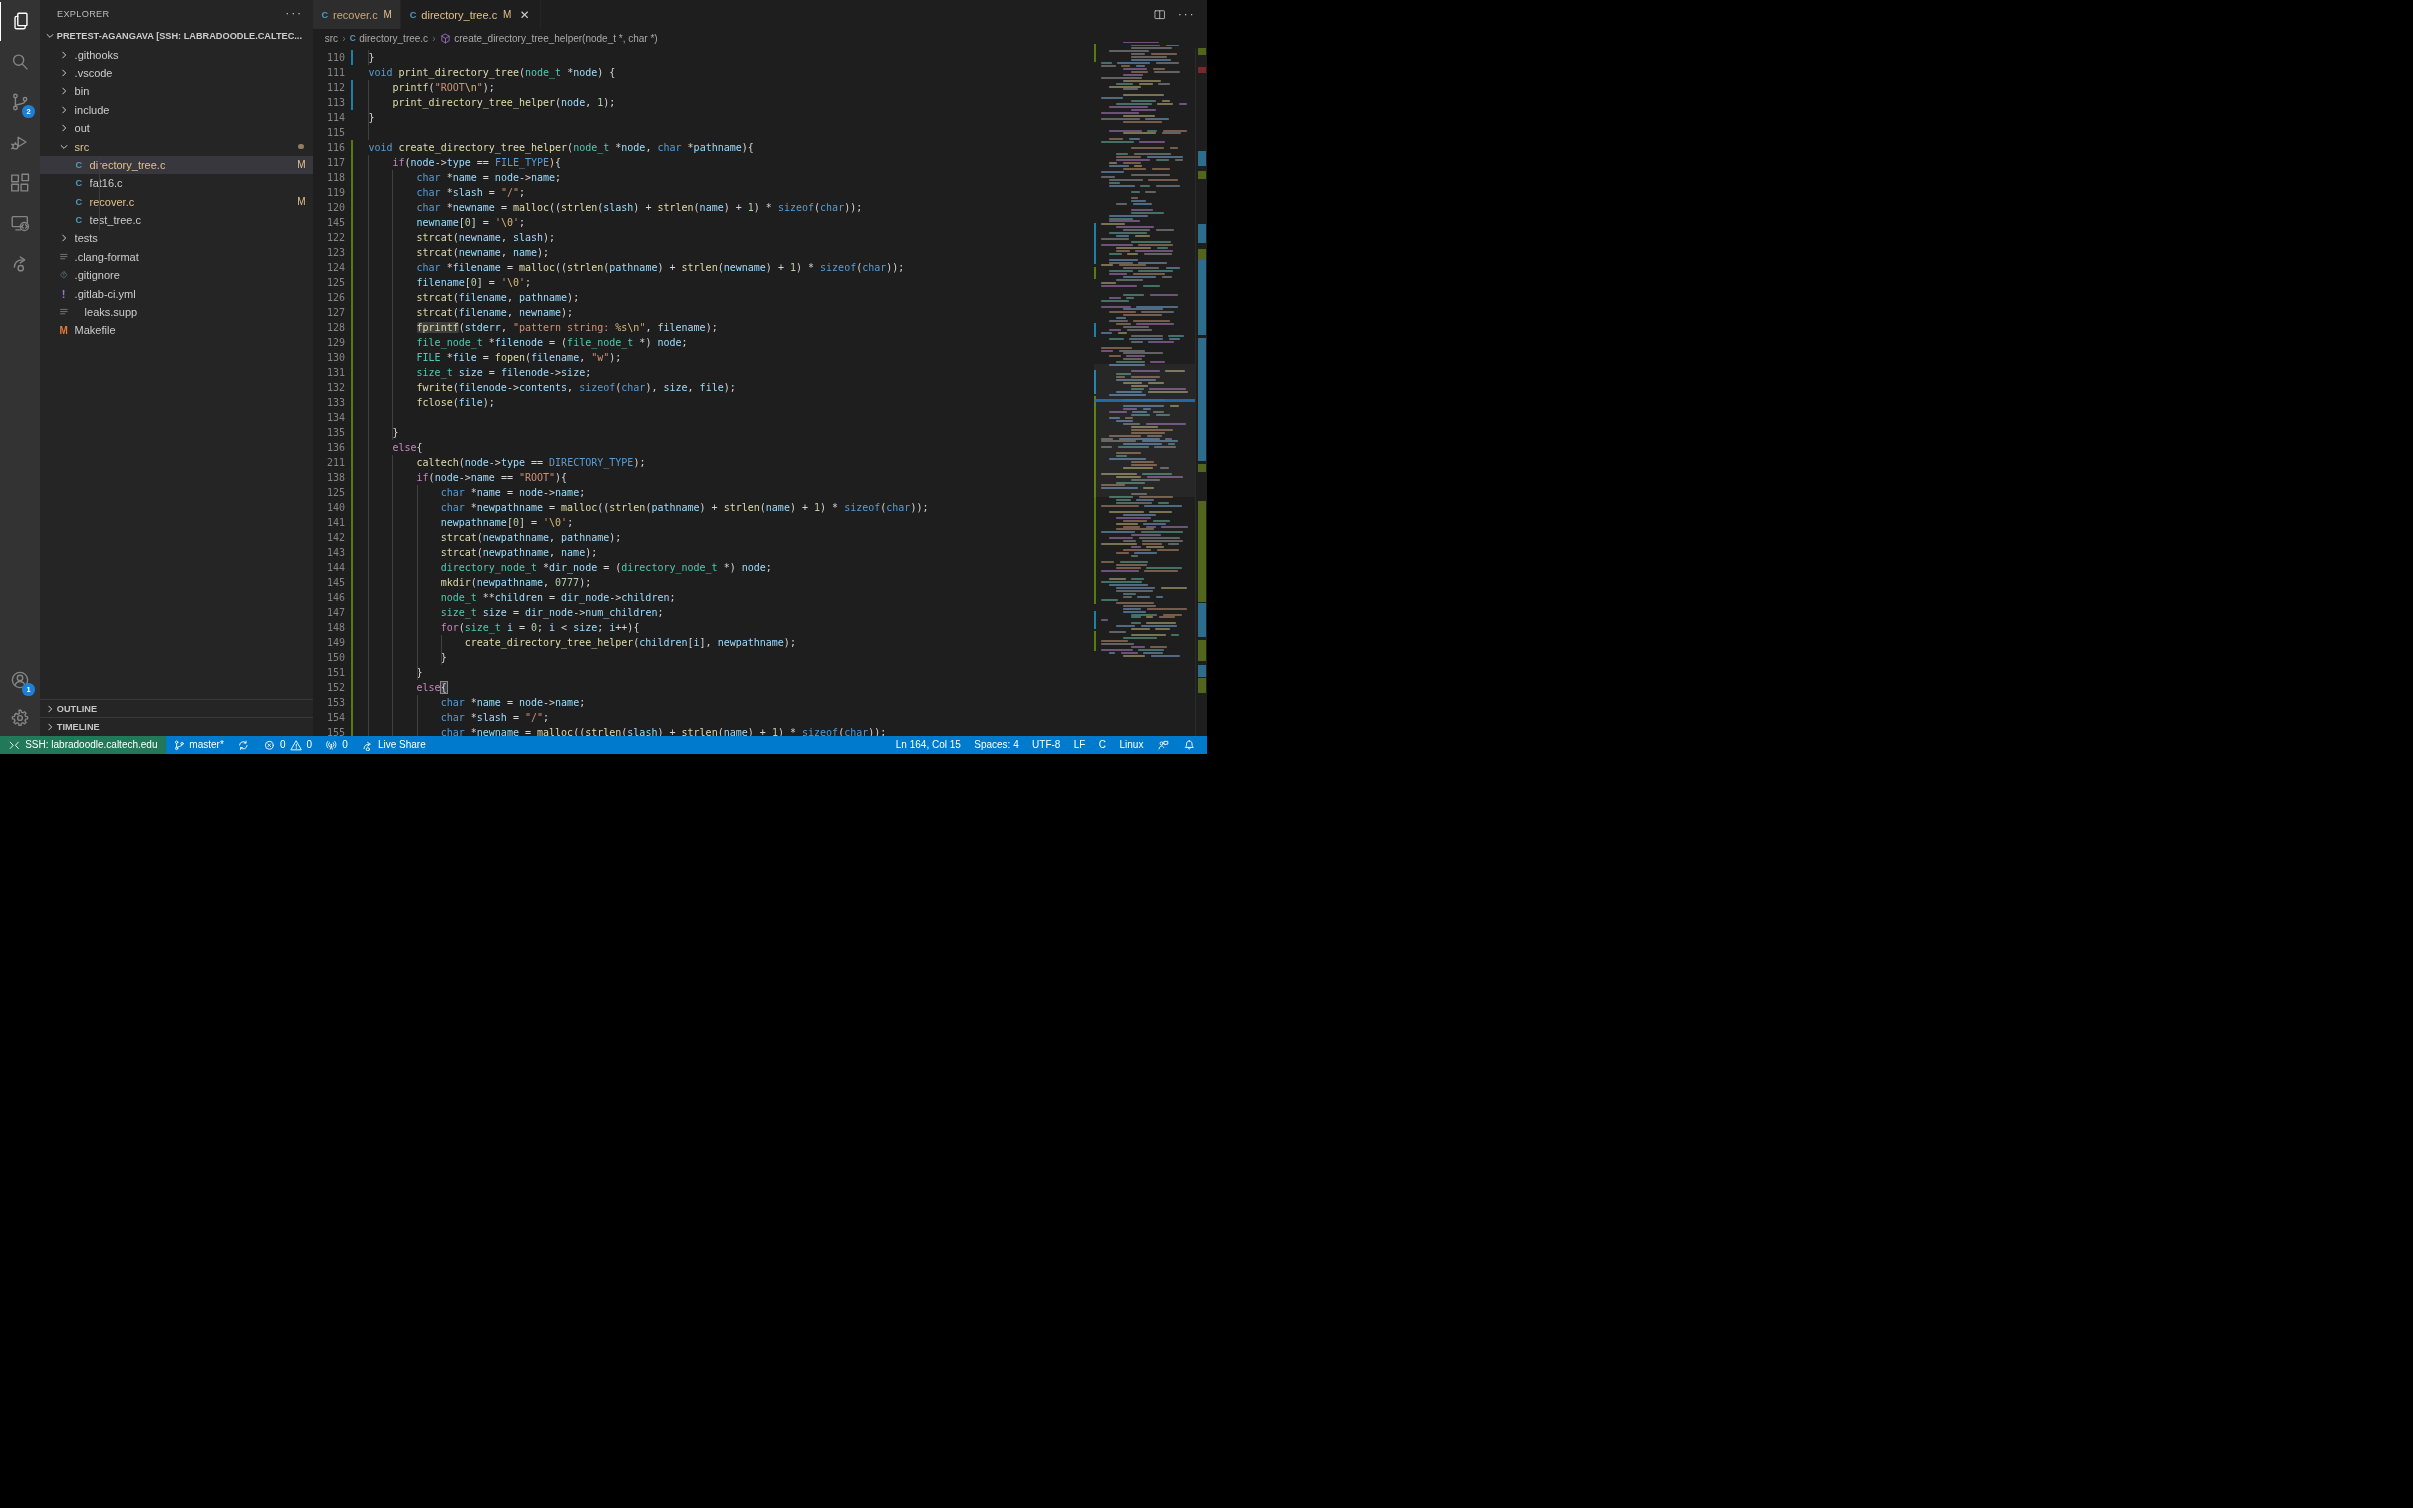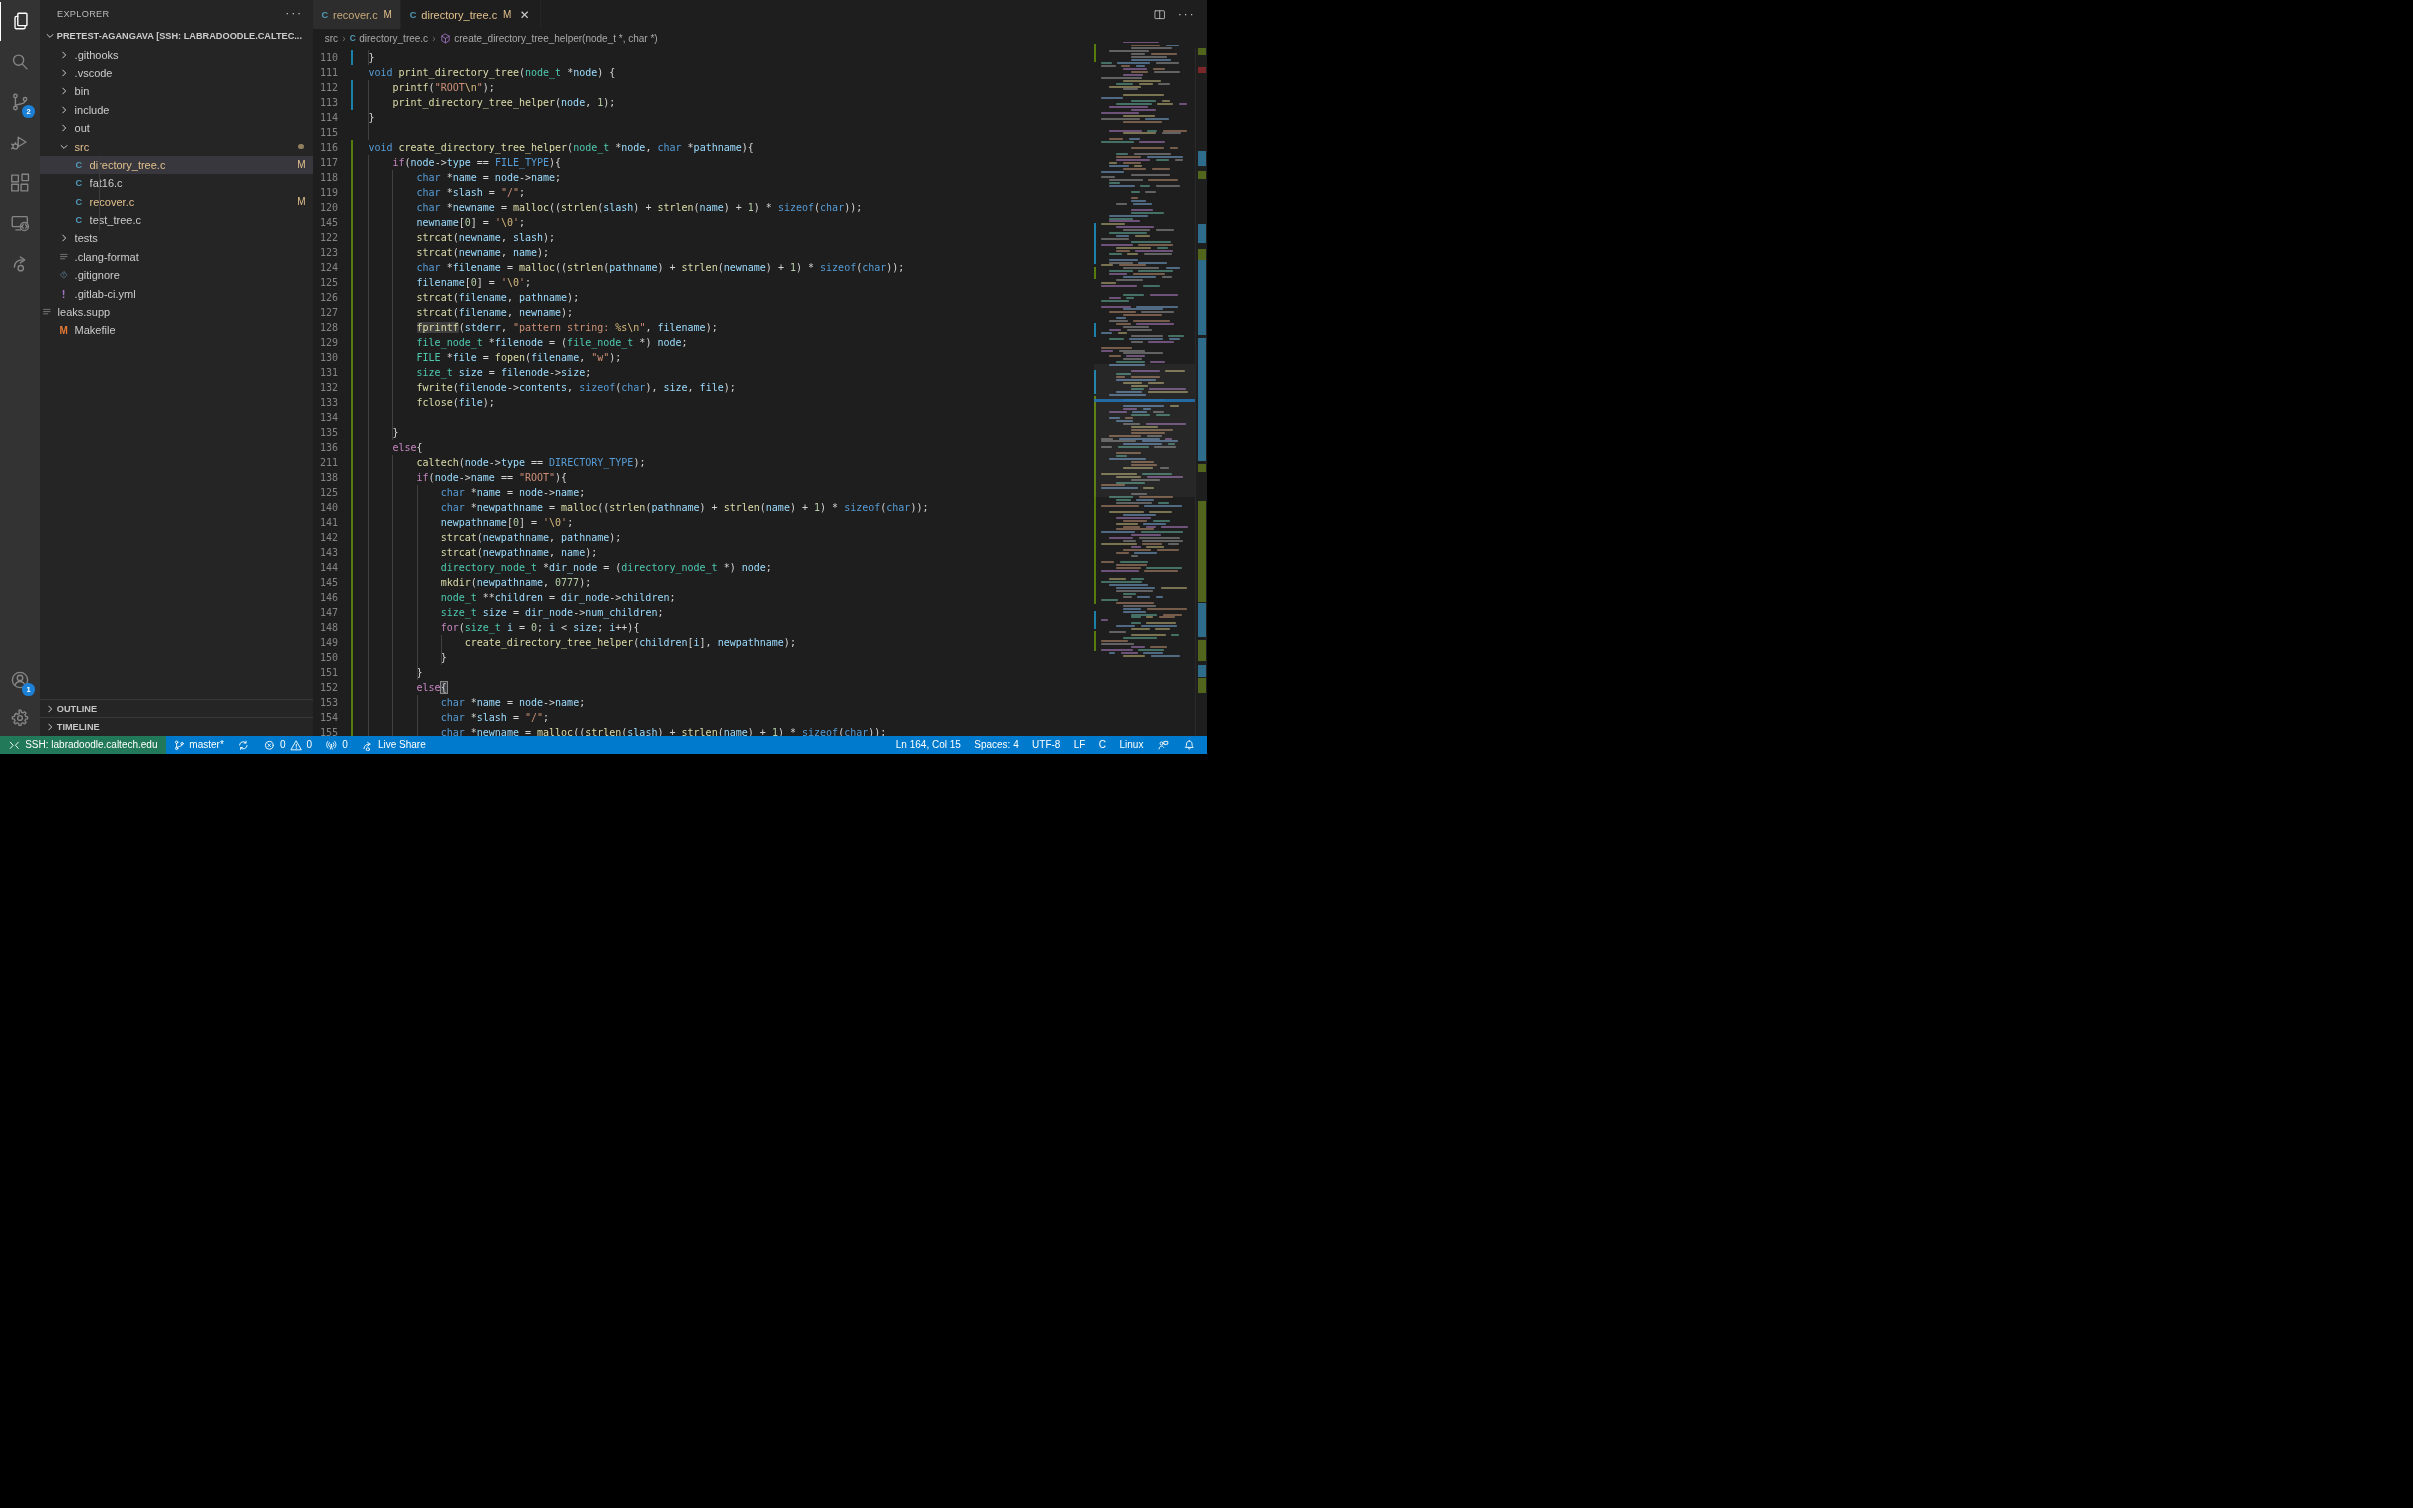--- a/index.html
+++ b/index.html
@@ -53,21 +53,21 @@
   .tab .tclose{margin-left:6.7px;color:#cccccc;font-size:11.7px;width:13.4px;text-align:center;border-radius:2.5px;}
   #editor-actions{margin-left:auto;display:flex;align-items:center;gap:11.7px;padding-right:11.7px;}
   #breadcrumb{position:absolute;left:0;right:0;top:29px;height:18.4px;display:flex;align-items:center;padding-left:11.7px;font-size:10px;color:#a9a9a9;background:var(--editor-bg);}
   #breadcrumb .bc-sep{margin:0 4.2px;color:#6e6e6e;}
   #breadcrumb .bc-item{display:flex;align-items:center;cursor:pointer;}
   #breadcrumb .ficon{font-size:8.4px;font-weight:bold;margin-right:3.4px;}
 
   
   #code{position:absolute;left:0;right:113px;top:48px;bottom:0;overflow:hidden;padding-top:1.7px;}
   .cl{height:15px;display:flex;align-items:stretch;}
-  .ln{width:32px;text-align:center;font:10px/15px "DejaVu Sans Mono",monospace;color:var(--linenum);flex:none;}
+  .ln{width:32px;text-align:right;font:10px/15px "DejaVu Sans Mono",monospace;color:var(--linenum);flex:none;}
   .mk{width:2.5px;margin-left:5.9px;flex:none;}
   .mk.mod{background:var(--mod-marker);}
   .mk.add{background:var(--add-marker);}
   .ct{position:relative;margin-left:15px;font:10px/15px "DejaVu Sans Mono",monospace;white-space:pre;flex:1;}
   .guide{position:absolute;top:0;bottom:0;width:0.8px;background:var(--guide);}
   .tk-k{color:var(--tok-k);} .tk-c{color:var(--tok-c);} .tk-f{color:var(--tok-f);} .tk-t{color:var(--tok-t);}
   .tk-v{color:var(--tok-v);} .tk-s{color:var(--tok-s);} .tk-e{color:var(--tok-e);} .tk-n{color:var(--tok-n);} .tk-p{color:var(--tok-p);}
   .tk-hl{background:rgba(90,90,90,.55);border-radius:1.7px;}
   .tk-box{outline:0.8px solid #888;background:#3a3d41;}
 
@@ -282,21 +282,21 @@
               <rect x="5.3" y="5.3" width="7.4" height="7.4" rx="1" transform="rotate(45 9 9)"></rect>
               <path d="M9 6.6v2 M9 10.4v.1"></path>
             </svg>
           </span>
           <span class="lbl">.gitignore</span>
         </div>
         <div class="tree-row" style="padding-left: 17px;">
           <span class="ficon" style="color: rgb(160, 116, 196); font-size: 11px;">!</span>
           <span class="lbl">.gitlab-ci.yml</span>
         </div>
-        <div class="tree-row" style="">
+        <div class="tree-row" style="padding-left: 17px; gap: 10px;">
           <span class="ficon">
             <svg width="11.7" height="11.7" viewBox="0 0 18 18" fill="none" stroke="#7a7a7a" stroke-width="1.4" stroke-linecap="round" stroke-linejoin="round">
               <path d="M4 5.2h10 M4 8.6h10 M4 12h6.5"></path>
             </svg>
           </span>
           <span class="lbl">leaks.supp</span>
         </div>
         <div class="tree-row" style="padding-left: 17px;">
           <span class="ficon" style="color: rgb(227, 121, 51); font-size: 10px;">M</span>
           <span class="lbl">Makefile</span>

